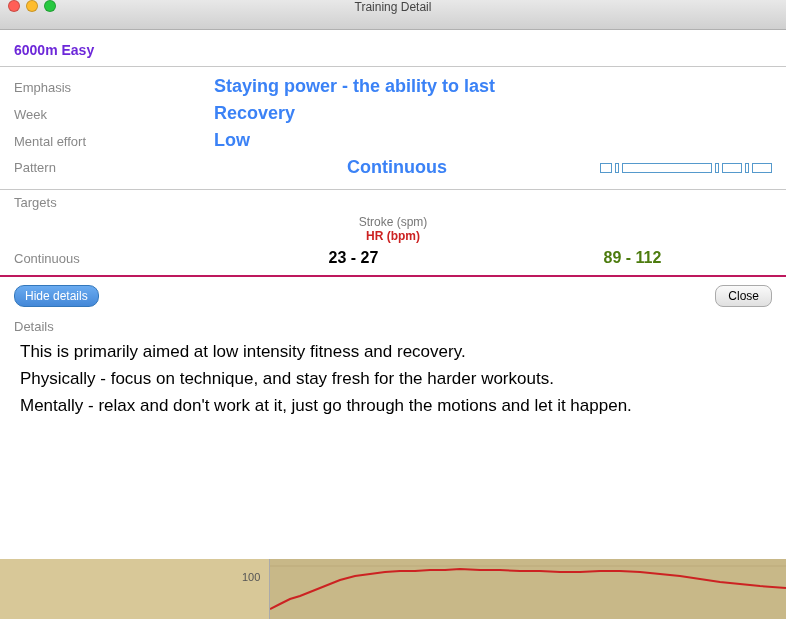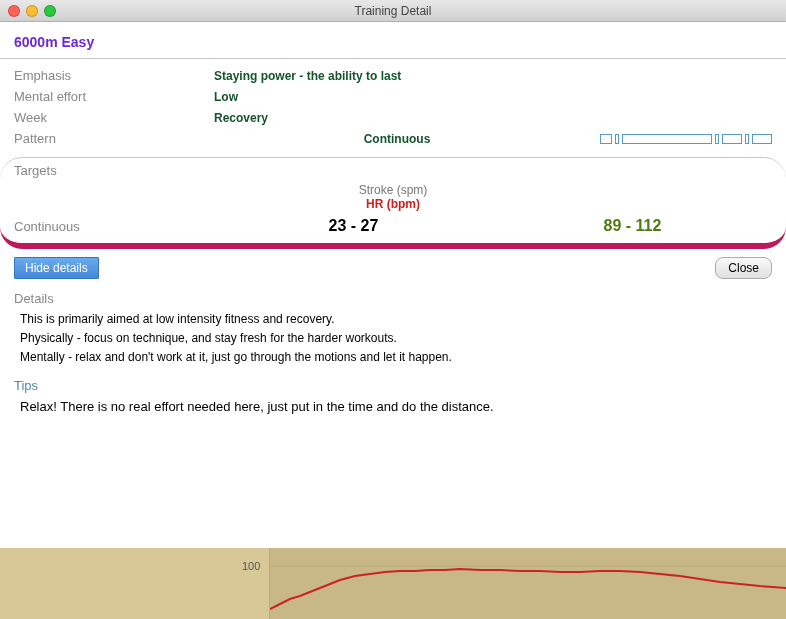--- a/index.html
+++ b/index.html
@@ -8,23 +8,23 @@
       font-size: 13px;
       background: #ececec;
       width: 786px;
       height: 619px;
       overflow: hidden;
     }
 
     
     .title-bar {
       background: linear-gradient(to bottom, #e8e8e8, #d0d0d0);
-      height: 22px;
-      display: flex;
-      align-items: center;
+      height: 30px;
+      display: flex;
+      align-items: flex-start;
       justify-content: center;
       border-bottom: 1px solid #b0b0b0;
       position: relative;
     }
     .title-bar-title {
       font-size: 12px;
       color: #444;
       font-weight: 500;
     }
     .traffic-lights {
@@ -75,22 +75,22 @@
       align-items: baseline;
       padding: 3px 0;
     }
     .info-label {
       width: 200px;
       color: #888;
       font-size: 13px;
     }
     .info-value {
       font-weight: bold;
-      font-size: 12px;
-      color: #14532d;
+      font-size: 18px;
+      color: #3b82f6;
     }
     .pattern-row {
       display: flex;
       align-items: center;
       justify-content: space-between;
     }
     .pattern-viz {
       display: flex;
       align-items: center;
       margin-left: 20px;
@@ -98,23 +98,22 @@
     }
     .pattern-seg {
       height: 10px;
       border: 1.5px solid #5599cc;
       background: transparent;
     }
 
     
     .targets-section {
       border-top: 1px solid #c8c8c8;
-      border-bottom: 6px solid #be185d;
+      border-bottom: 2px solid #be185d;
       margin-top: 4px;
-      border-radius: 22px;
     }
     .targets-header {
       padding: 5px 14px 3px;
       color: #888;
       font-size: 13px;
     }
     .targets-col-headers {
       display: flex;
       padding: 2px 14px;
       flex-direction: column;
@@ -156,21 +155,21 @@
     
     .button-row {
       display: flex;
       justify-content: space-between;
       align-items: center;
       padding: 8px 14px;
     }
     .hide-details-btn {
       background: linear-gradient(to bottom, #6aabf0, #4488d8);
       border: 1px solid #3377bb;
-      border-radius: 1px;
+      border-radius: 10px;
       color: white;
       font-size: 12px;
       padding: 3px 10px;
       cursor: pointer;
     }
     .close-btn {
       background: linear-gradient(to bottom, #fafafa, #e0e0e0);
       border: 1px solid #aaa;
       border-radius: 8px;
       color: #000;
@@ -182,21 +181,21 @@
     
     .details-section {
       padding: 4px 14px 6px;
     }
     .details-header {
       color: #888;
       font-size: 13px;
       margin-bottom: 4px;
     }
     .details-text {
-      font-size: 12px;
+      font-size: 17px;
       color: #000;
       line-height: 1.6;
       padding: 0 6px;
     }
 
     
     .tips-section {
       padding: 4px 14px 6px;
     }
     .tips-header {
@@ -210,21 +209,21 @@
       line-height: 1.6;
       padding: 0 6px;
     }
 
     
     .chart-area {
       position: absolute;
       bottom: 0;
       left: 0;
       right: 0;
-      height: 71px;
+      height: 60px;
       background: #c8b888;
       overflow: hidden;
     }
     .chart-label {
       position: absolute;
       left: 242px;
       top: 12px;
       font-size: 11px;
       color: #555;
     }
@@ -270,26 +269,26 @@
   <div class="page-title">6000m Easy</div>
 
   <div class="divider"></div>
 
   <div class="info-grid">
     <div class="info-row">
       <span class="info-label">Emphasis</span>
       <span class="info-value">Staying power - the ability to last</span>
     </div>
     <div class="info-row">
+      <span class="info-label">Week</span>
+      <span class="info-value">Recovery</span>
+    </div>
+    <div class="info-row">
       <span class="info-label">Mental effort</span>
       <span class="info-value">Low</span>
-    </div>
-    <div class="info-row">
-      <span class="info-label">Week</span>
-      <span class="info-value">Recovery</span>
     </div>
     <div class="info-row pattern-row">
       <span class="info-label">Pattern</span>
       <span class="info-value">Continuous</span>
       <div class="pattern-viz">
         <div class="pattern-seg" style="width:12px;"></div>
         <div class="pattern-seg" style="width:4px;"></div>
         <div class="pattern-seg" style="width:90px;"></div>
         <div class="pattern-seg" style="width:4px;"></div>
         <div class="pattern-seg" style="width:20px;"></div>
@@ -320,24 +319,20 @@
 
   <div class="details-section">
     <div class="details-header">Details</div>
     <div class="details-text">
       <div>This is primarily aimed at low intensity fitness and recovery.</div>
       <div>Physically - focus on technique, and stay fresh for the harder workouts.</div>
       <div>Mentally - relax and don't work at it, just go through the motions and let it happen.</div>
     </div>
   </div>
 
-  <div class="tips-section">
-    <div class="tips-header">Tips</div>
-    <div class="tips-text">Relax!  There is no real effort needed here, just put in the time and do the distance.</div>
-  </div>
 
   <div class="chart-area">
     <div class="chart-left-panel"></div>
     <div class="chart-label">100</div>
     <div class="chart-line-h"></div>
     <svg class="chart-svg" viewBox="0 0 516 75" preserveAspectRatio="none">
 
       <rect x="0" y="0" width="516" height="75" fill="#c8b888"></rect>
 
       <line x1="0" y1="22" x2="516" y2="22" stroke="rgba(150,130,80,0.5)" stroke-width="0.5"></line>

